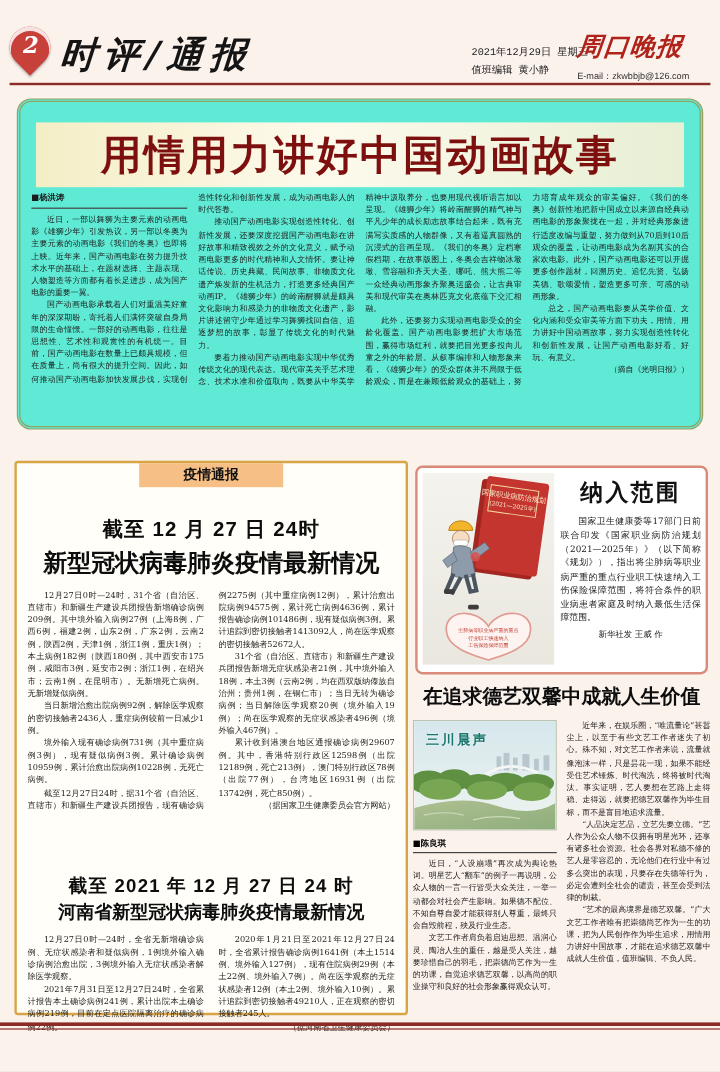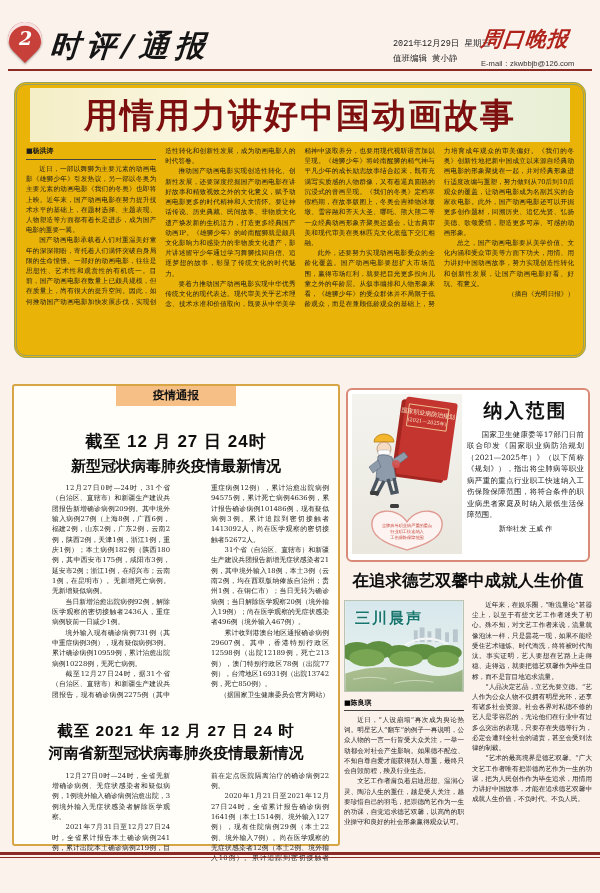--- a/index.html
+++ b/index.html
@@ -18,43 +18,43 @@
   .date-block { position:absolute; left:393px; top:37px; font-size:8.5px; color:#222;
                 font-family:Liberation Mono, monospace; line-height:15px; }
   .masthead { position:absolute; left:481px; top:25px; width:112px; }
   .paper-name { font-size:21px; font-weight:900; font-style:italic; color:#b0231b;
                 letter-spacing:1px; transform:skew(-6deg); white-space:nowrap; }
   .email { margin-top:6px; font-size:7.6px; color:#333; font-family:"Liberation Sans",sans-serif; }
   .header-rule { position:absolute; left:8px; top:69px; width:584px; border-top:2.5px solid #8c2a26; z-index:1; }
 
   
   .main-article { position:absolute; left:14px; top:82px; width:572px; height:276px;
-                  background:#eab308; border:3px double #93a163; border-radius:12px; padding:1px 9px; }
+                  background:#5eead4; border:3px double #93a163; border-radius:12px; padding:15px 9px; }
   .headline-band { margin:2px 4px 4px; padding:5px 0 3px; text-align:center;
                    background:linear-gradient(90deg,#f4eec6 0%,#fdfaec 45%,#e7efd4 100%); }
   .headline-band h1 { font-size:34px; font-weight:900; color:#7d100e; letter-spacing:2px; white-space:nowrap; }
   .article-body { height:196px; column-count:4; column-gap:9px; overflow:hidden;
                   font-size:6.6px; line-height:1.55; text-align:justify; color:#1c1c1c; }
   .article-body p { text-indent:2em; }
   .article-body p.author { text-indent:0; font-weight:700; font-size:7px;
                            border-bottom:0.8px solid #444; padding-bottom:2px; margin-bottom:4px; }
   .attribution { text-align:right; text-indent:0 !important; }
 
   
   .epidemic-box { position:absolute; left:12px; top:384px; width:328px; height:462px;
                   background:#fffef8; border:2px solid #d7a544; border-radius:3px; padding:0 9px; }
   .epi-tab { width:120px; margin:0 auto; background:#f5bf85; text-align:center;
              font-family:"Liberation Sans",sans-serif; font-weight:700; font-size:11.5px; padding:2px 0 3px; color:#111; }
   .epi-head { margin-top:23px; text-align:center; font-family:"Liberation Sans",sans-serif;
               font-weight:900; color:#0d0d0d; line-height:1.5; }
   .epi-head .l1 { font-size:17px; letter-spacing:1px; }
-  .epi-head .l2 { font-size:15px; }
+  .epi-head .l2 { font-size:20px; }
   .bulletin { margin-top:6px; column-count:2; column-gap:12px; overflow:hidden;
               font-size:6.8px; line-height:1.52; text-align:justify; color:#1c1c1c; }
-  .bulletin p { text-indent:2em;margin-left:29px; }
+  .bulletin p { text-indent:2em; }
   .bulletin.national { height:228px; }
   .bulletin.henan { height:94px; }
   .epi-head.henan-head { margin-top:8px; }
   .epi-head.henan-head .l1 { font-size:15.5px; }
   .epi-head.henan-head .l2 { font-size:15px; }
 
   
   .cartoon-box { position:absolute; left:346px; top:388px; width:244px; height:174px;
                  background:#fff; border:2px solid #da8a78; border-radius:6px; padding:4px; display:flex; gap:5px; }
   .cartoon { width:110px; height:160px; flex:none; }
@@ -63,21 +63,21 @@
   .cartoon-text p.body { font-size:7.4px; line-height:1.55; text-align:justify; text-indent:2em; color:#1c1c1c; }
   .cartoon-text p.credit { margin-top:3px; font-size:7px; text-align:center; color:#222; }
 
   
   .opinion { position:absolute; left:344px; top:570px; width:248px; }
   .opinion h2 { font-size:16.5px; font-weight:900; text-align:center; white-space:nowrap; color:#0d0d0d; }
   .op-cols { display:flex; gap:8px; margin-top:8px; height:244px; overflow:hidden; }
   .op-left { width:120px; flex:none; }
   .op-right { flex:1; }
   .photo { position:relative; width:120px; height:92px; border:1px solid #b9c4b2; }
-  .photo-label { position:absolute; left:10px; top:8px; font-size:15px; font-weight:700;
+  .photo-label { position:absolute; left:10px; top:8px; font-size:11px; font-weight:700;
                  color:#17756d; letter-spacing:2px; text-shadow:0 0 2px #ffffffcc; }
   .op-author { font-weight:700; font-size:7px; border-bottom:0.8px solid #444;
                padding-bottom:2px; margin:6px 0 4px; }
   .op-text { font-size:6.6px; line-height:1.55; text-align:justify; color:#1c1c1c; }
   .op-text p { text-indent:2em; }
 
   .bottom-rule { position:absolute; left:0; top:852px; width:600px; height:6px;
                  border-top:3px solid #8c2a26; border-bottom:1px solid #8c2a26; }
 </style>
 </head>
@@ -233,19 +233,19 @@
         </div>
         <p class="op-author">■陈良琪</p>
         <div class="op-text">
           <p>近日，“人设崩塌”再次成为舆论热词。明星艺人“翻车”的例子一再说明，公众人物的一言一行皆受大众关注，一举一动都会对社会产生影响。如果德不配位、不知自尊自爱才能获得别人尊重，最终只会自毁前程，殃及行业生态。</p>
           <p>文艺工作者肩负着启迪思想、温润心灵、陶冶人生的重任，越是受人关注，越要珍惜自己的羽毛，把崇德尚艺作为一生的功课，自觉追求德艺双馨，以高尚的职业操守和良好的社会形象赢得观众认可。</p>
         </div>
       </div>
       <div class="op-right op-text">
         <p>近年来，在娱乐圈，“唯流量论”甚嚣尘上，以至于有些文艺工作者迷失了初心。殊不知，对文艺工作者来说，流量就像泡沫一样，只是昙花一现，如果不能经受住艺术锤炼、时代淘洗，终将被时代淘汰。事实证明，艺人要想在艺路上走得稳、走得远，就要把德艺双馨作为毕生目标，而不是盲目地追求流量。</p>
         <p>“人品决定艺品，立艺先要立德。”艺人作为公众人物不仅拥有明星光环，还享有诸多社会资源。社会各界对私德不修的艺人是零容忍的，无论他们在行业中有过多么突出的表现，只要存在失德等行为，必定会遭到全社会的谴责，甚至会受到法律的制裁。</p>
-        <p>“艺术的最高境界是德艺双馨。”广大文艺工作者唯有把崇德尚艺作为一生的功课，把为人民创作作为毕生追求，用情用力讲好中国故事，才能在追求德艺双馨中成就人生价值，不负时代、不负人民。</p>
+        <p>“艺术的最高境界是德艺双馨。”广大文艺工作者唯有把崇德尚艺作为一生的功课，把为人民创作作为毕生追求，用情用力讲好中国故事，才能在追求德艺双馨中成就人生价值，值班编辑、不负人民。</p>
       </div>
     </div>
   </section>
 
   <div class="bottom-rule"></div>
 </div>
 
 </body></html>

